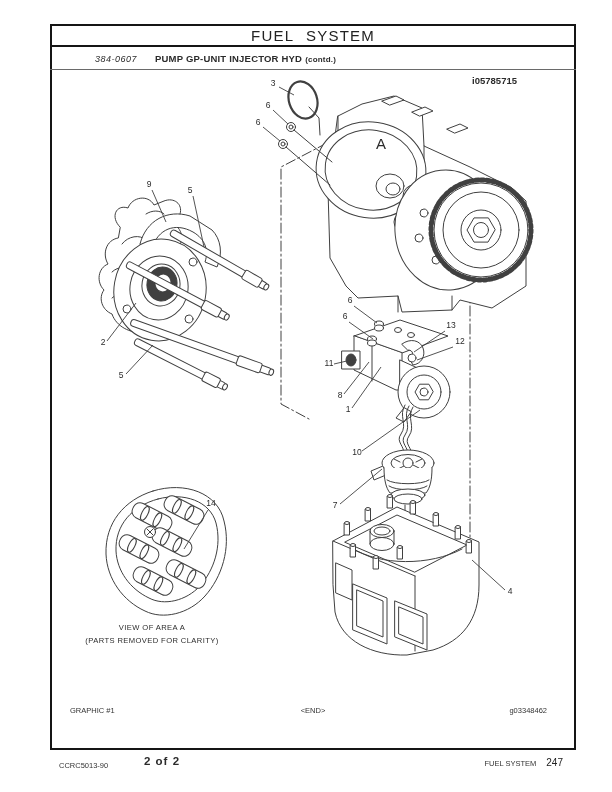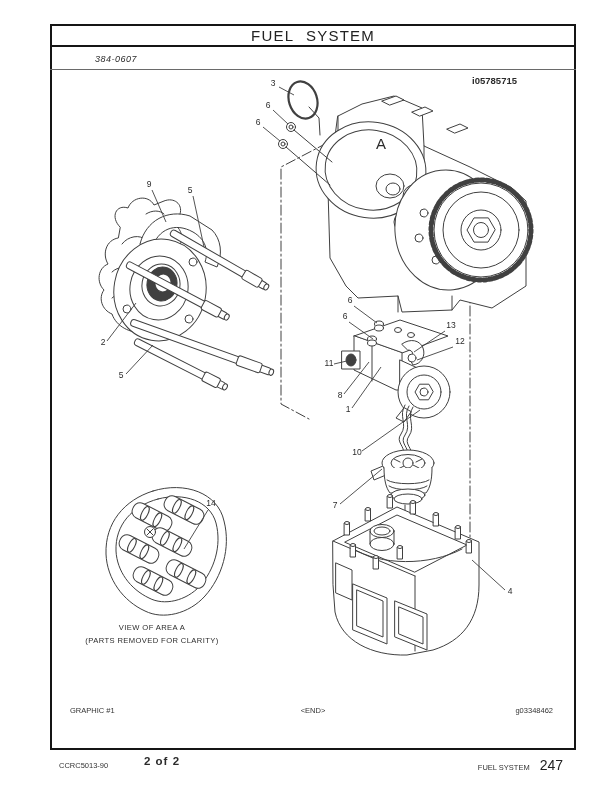--- a/index.html
+++ b/index.html
@@ -25,39 +25,40 @@
   svg.diagram * { vector-effect:none; }
   .art { stroke:#404040; stroke-width:1; fill:none; stroke-linejoin:round; stroke-linecap:round; }
   .callout { font:8.5px "Liberation Sans", sans-serif; fill:#2b2b2b; }
   .area-label { font:15px "Liberation Sans", sans-serif; fill:#2b2b2b; }
   .caption { font:7.6px "Liberation Sans", sans-serif; fill:#2b2b2b; letter-spacing:.4px; }
   .leader { stroke:#404040; stroke-width:.9; fill:none; }
 
   .graphic-row span { position:absolute; top:706px; font-size:7.5px; color:#333;text-align:right; }
   .graphic-label { left:70px; }
   .end-tag-wrap { position:absolute; left:50px; top:706px; width:526px; text-align:center; font-size:7.5px; color:#333; }
-  .graphic-id { right:59px; }
+  .graphic-id { right:65px; }
 
   .doc-code { position:absolute; left:59px; top:761px; font-size:7.5px; color:#333; }
   .page-indicator { position:absolute; left:144px; top:755px; font-size:11.5px; font-weight:bold; letter-spacing:1px; }
   .footer-right { position:absolute; right:49px; top:757px; display:flex; align-items:baseline; gap:10px; }
   .footer-section { font-size:7.5px; color:#333; }
-  .footer-pagenum { font-size:14px; color:#222; }
+  .footer-pagenum { font-size:10px; color:#222; }
 </style>
 </head>
 <body>
 
 <div class="border-box"></div>
 
 <div class="header-band">
   <span>FUEL SYSTEM</span>
 </div>
 
 <div class="title-row">
   <span class="section-number">384-0607</span>
+  <span class="section-title"><span>PUMP GP-UNIT INJECTOR HYD</span><span class="section-contd">(contd.)</span></span>
   <span class="info-id">i05785715</span>
 </div>
 
 <div class="thin-rule"></div>
 
 <svg class="diagram" viewBox="0 0 612 792">
 
   <g class="art" stroke-dasharray="10 3 2 3">
     <path d="M327,143 L281,167 L281,404 L309,419"></path>
     <line x1="470" y1="288" x2="470" y2="548"></line>

